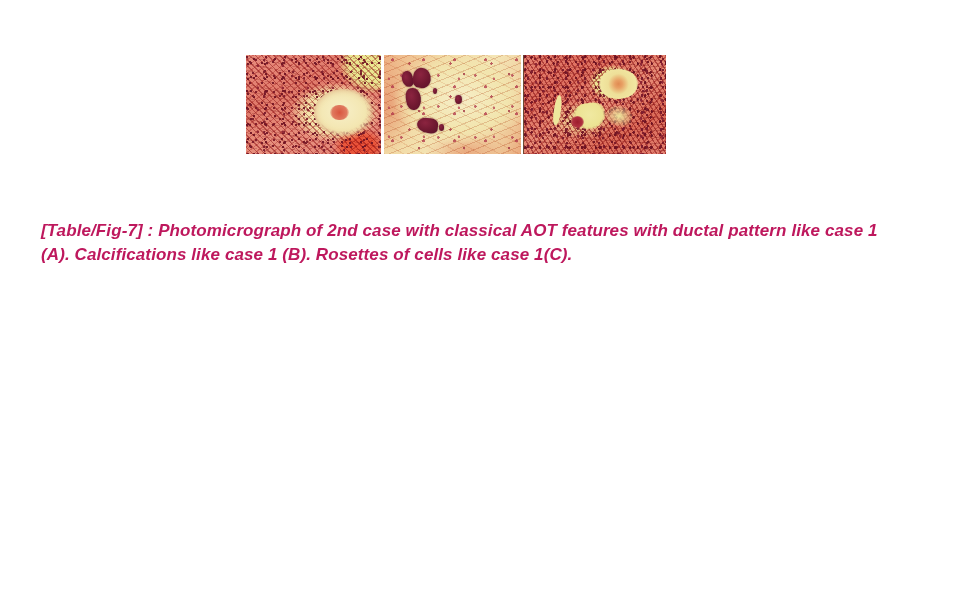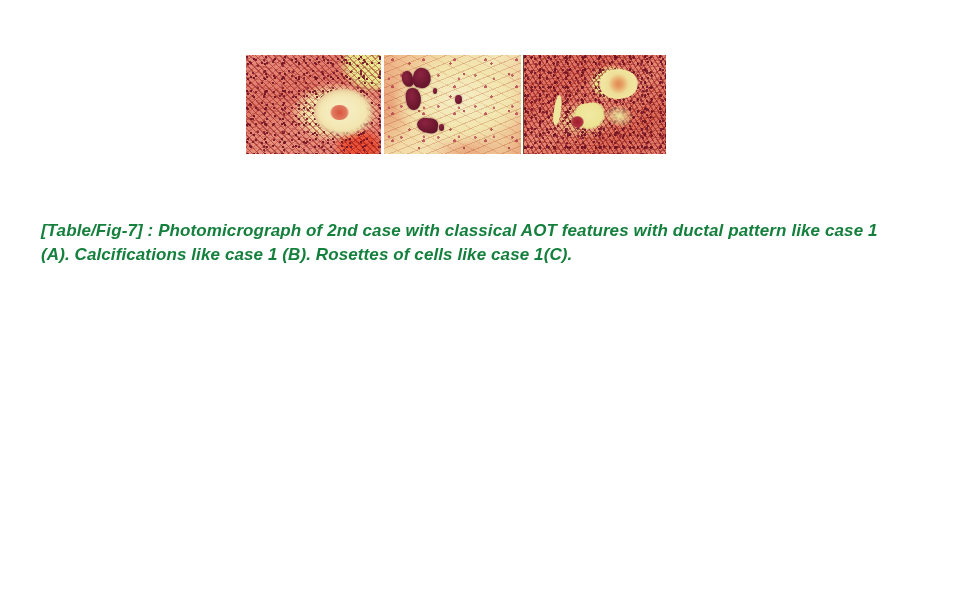--- a/index.html
+++ b/index.html
@@ -203,21 +203,21 @@
   
   #caption {
     position: absolute;
     left: 41px;
     top: 219px;
     width: 850px;
     font-size: 17px;
     line-height: 24px;
     font-weight: bold;
     font-style: italic;
-    color: #15803d;
+    color: #be185d;
     letter-spacing: 0.1px;
   }
 </style>
 </head>
 <body>
 
 <div id="figure-block">
 
   <div class="panel" id="panel-a">
     <div class="layer base"></div>

